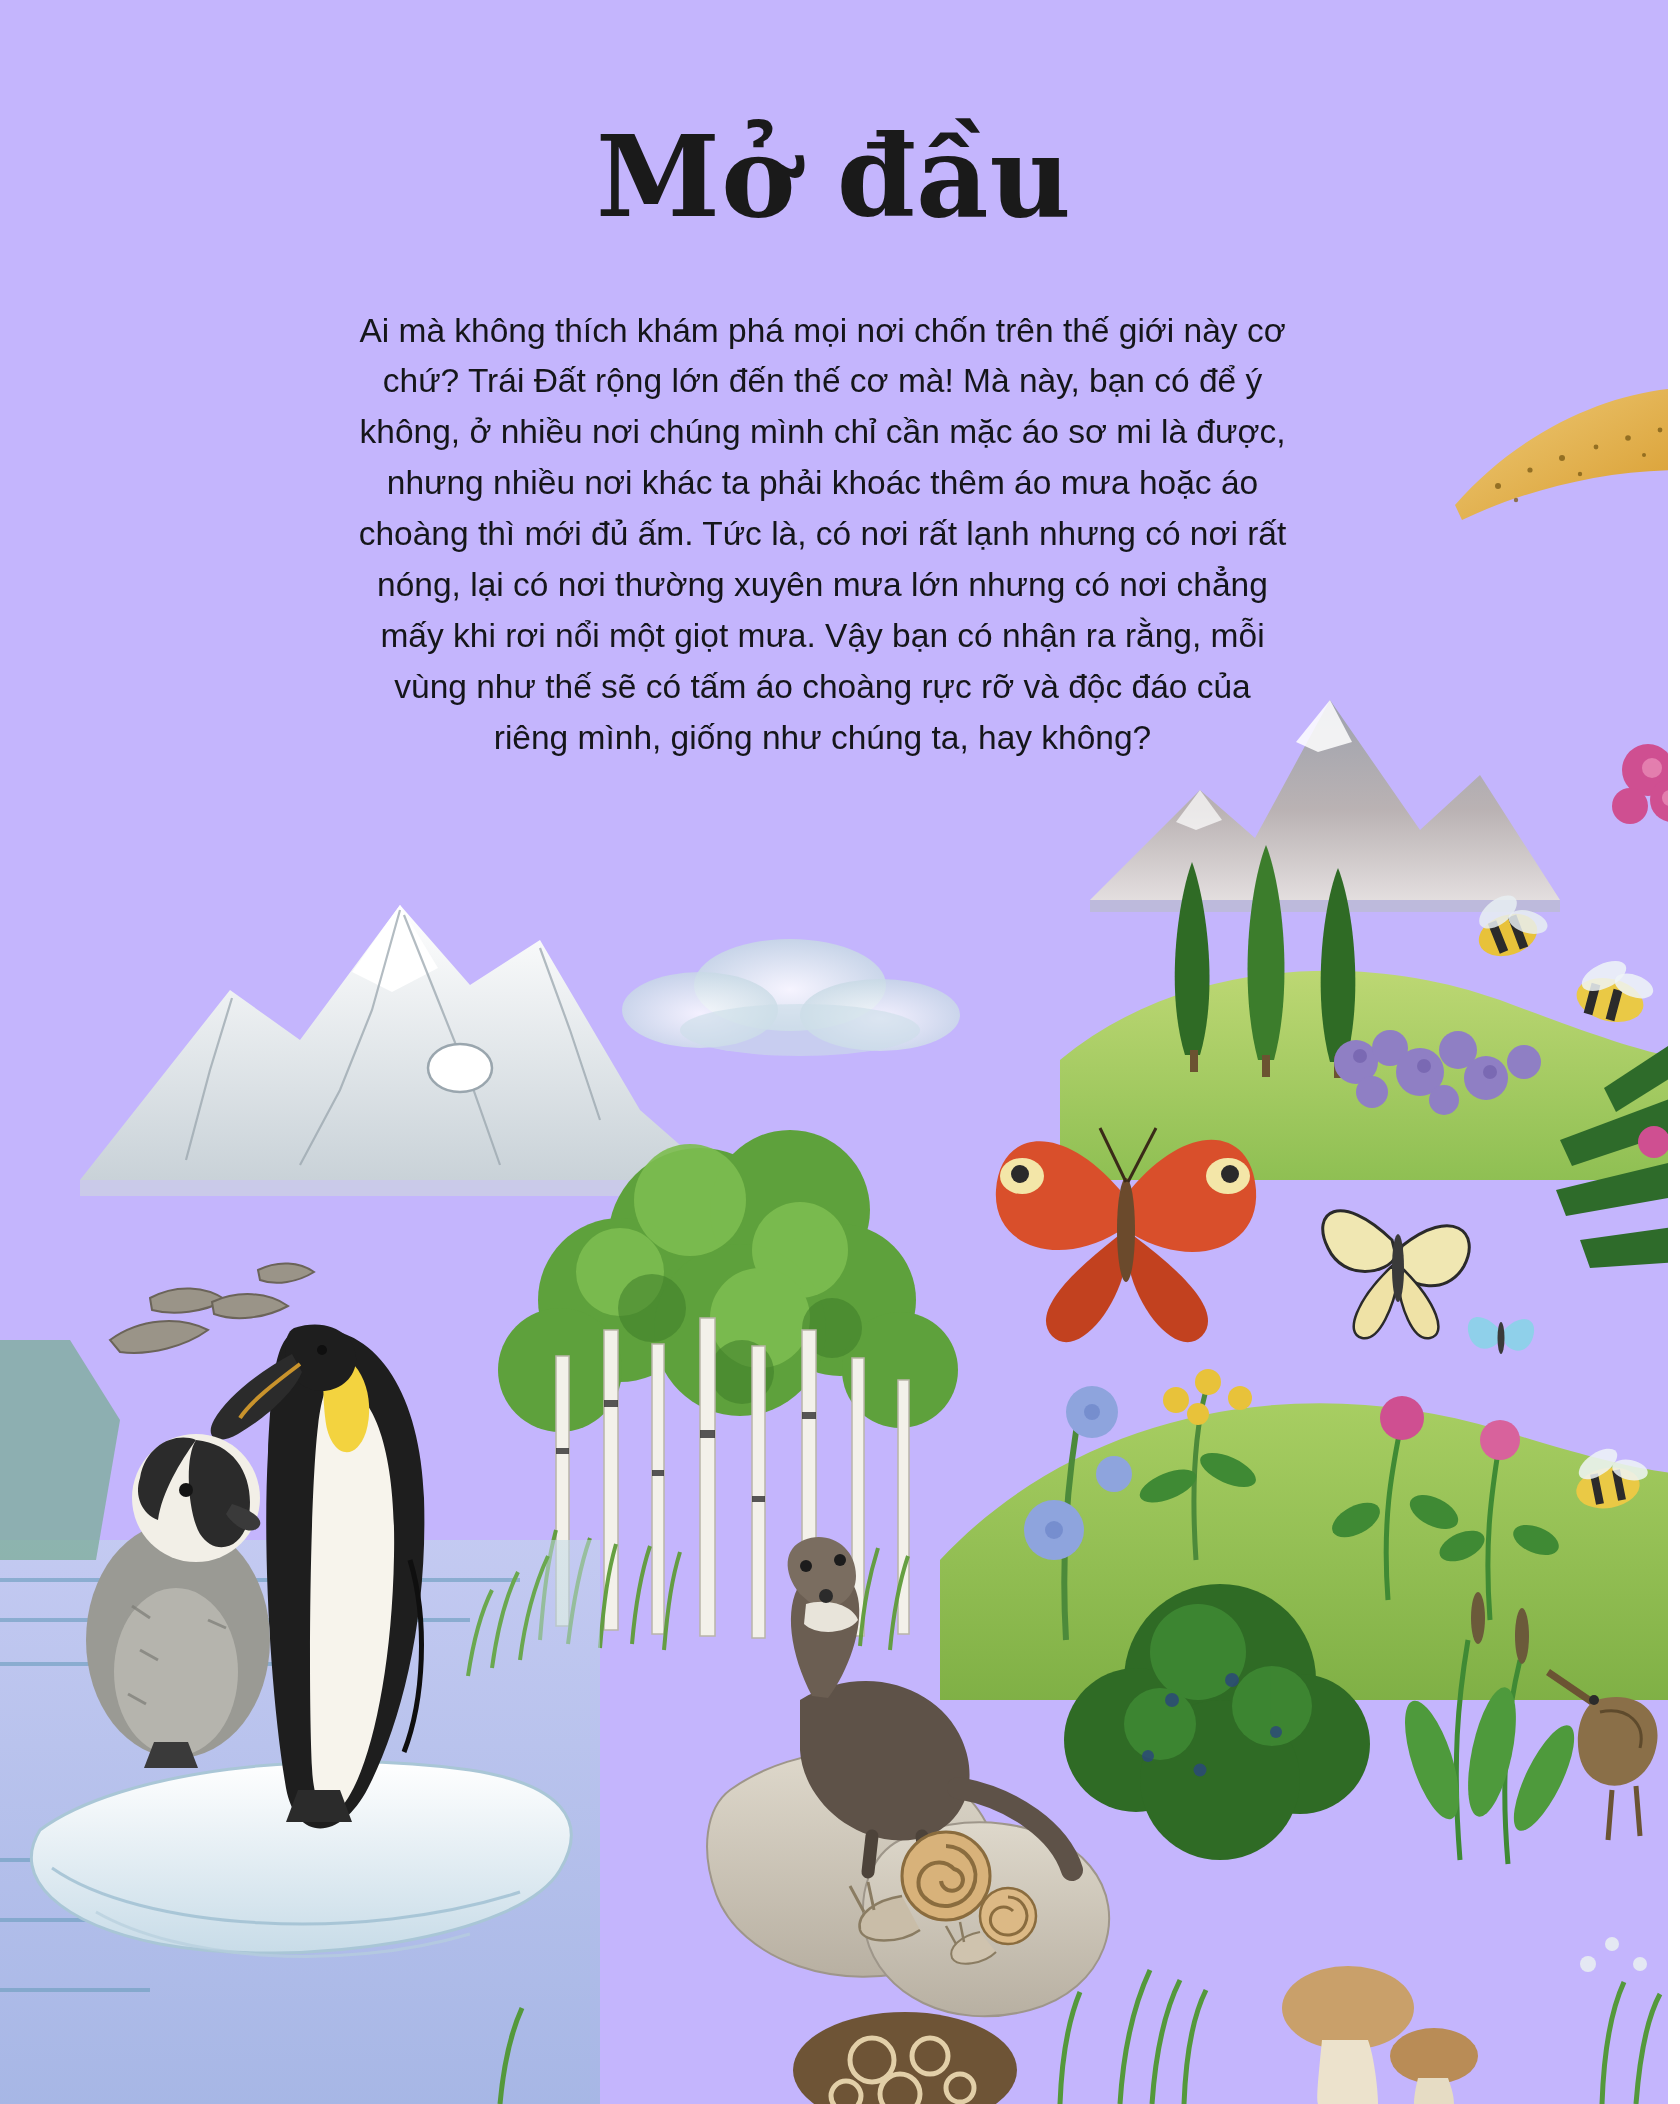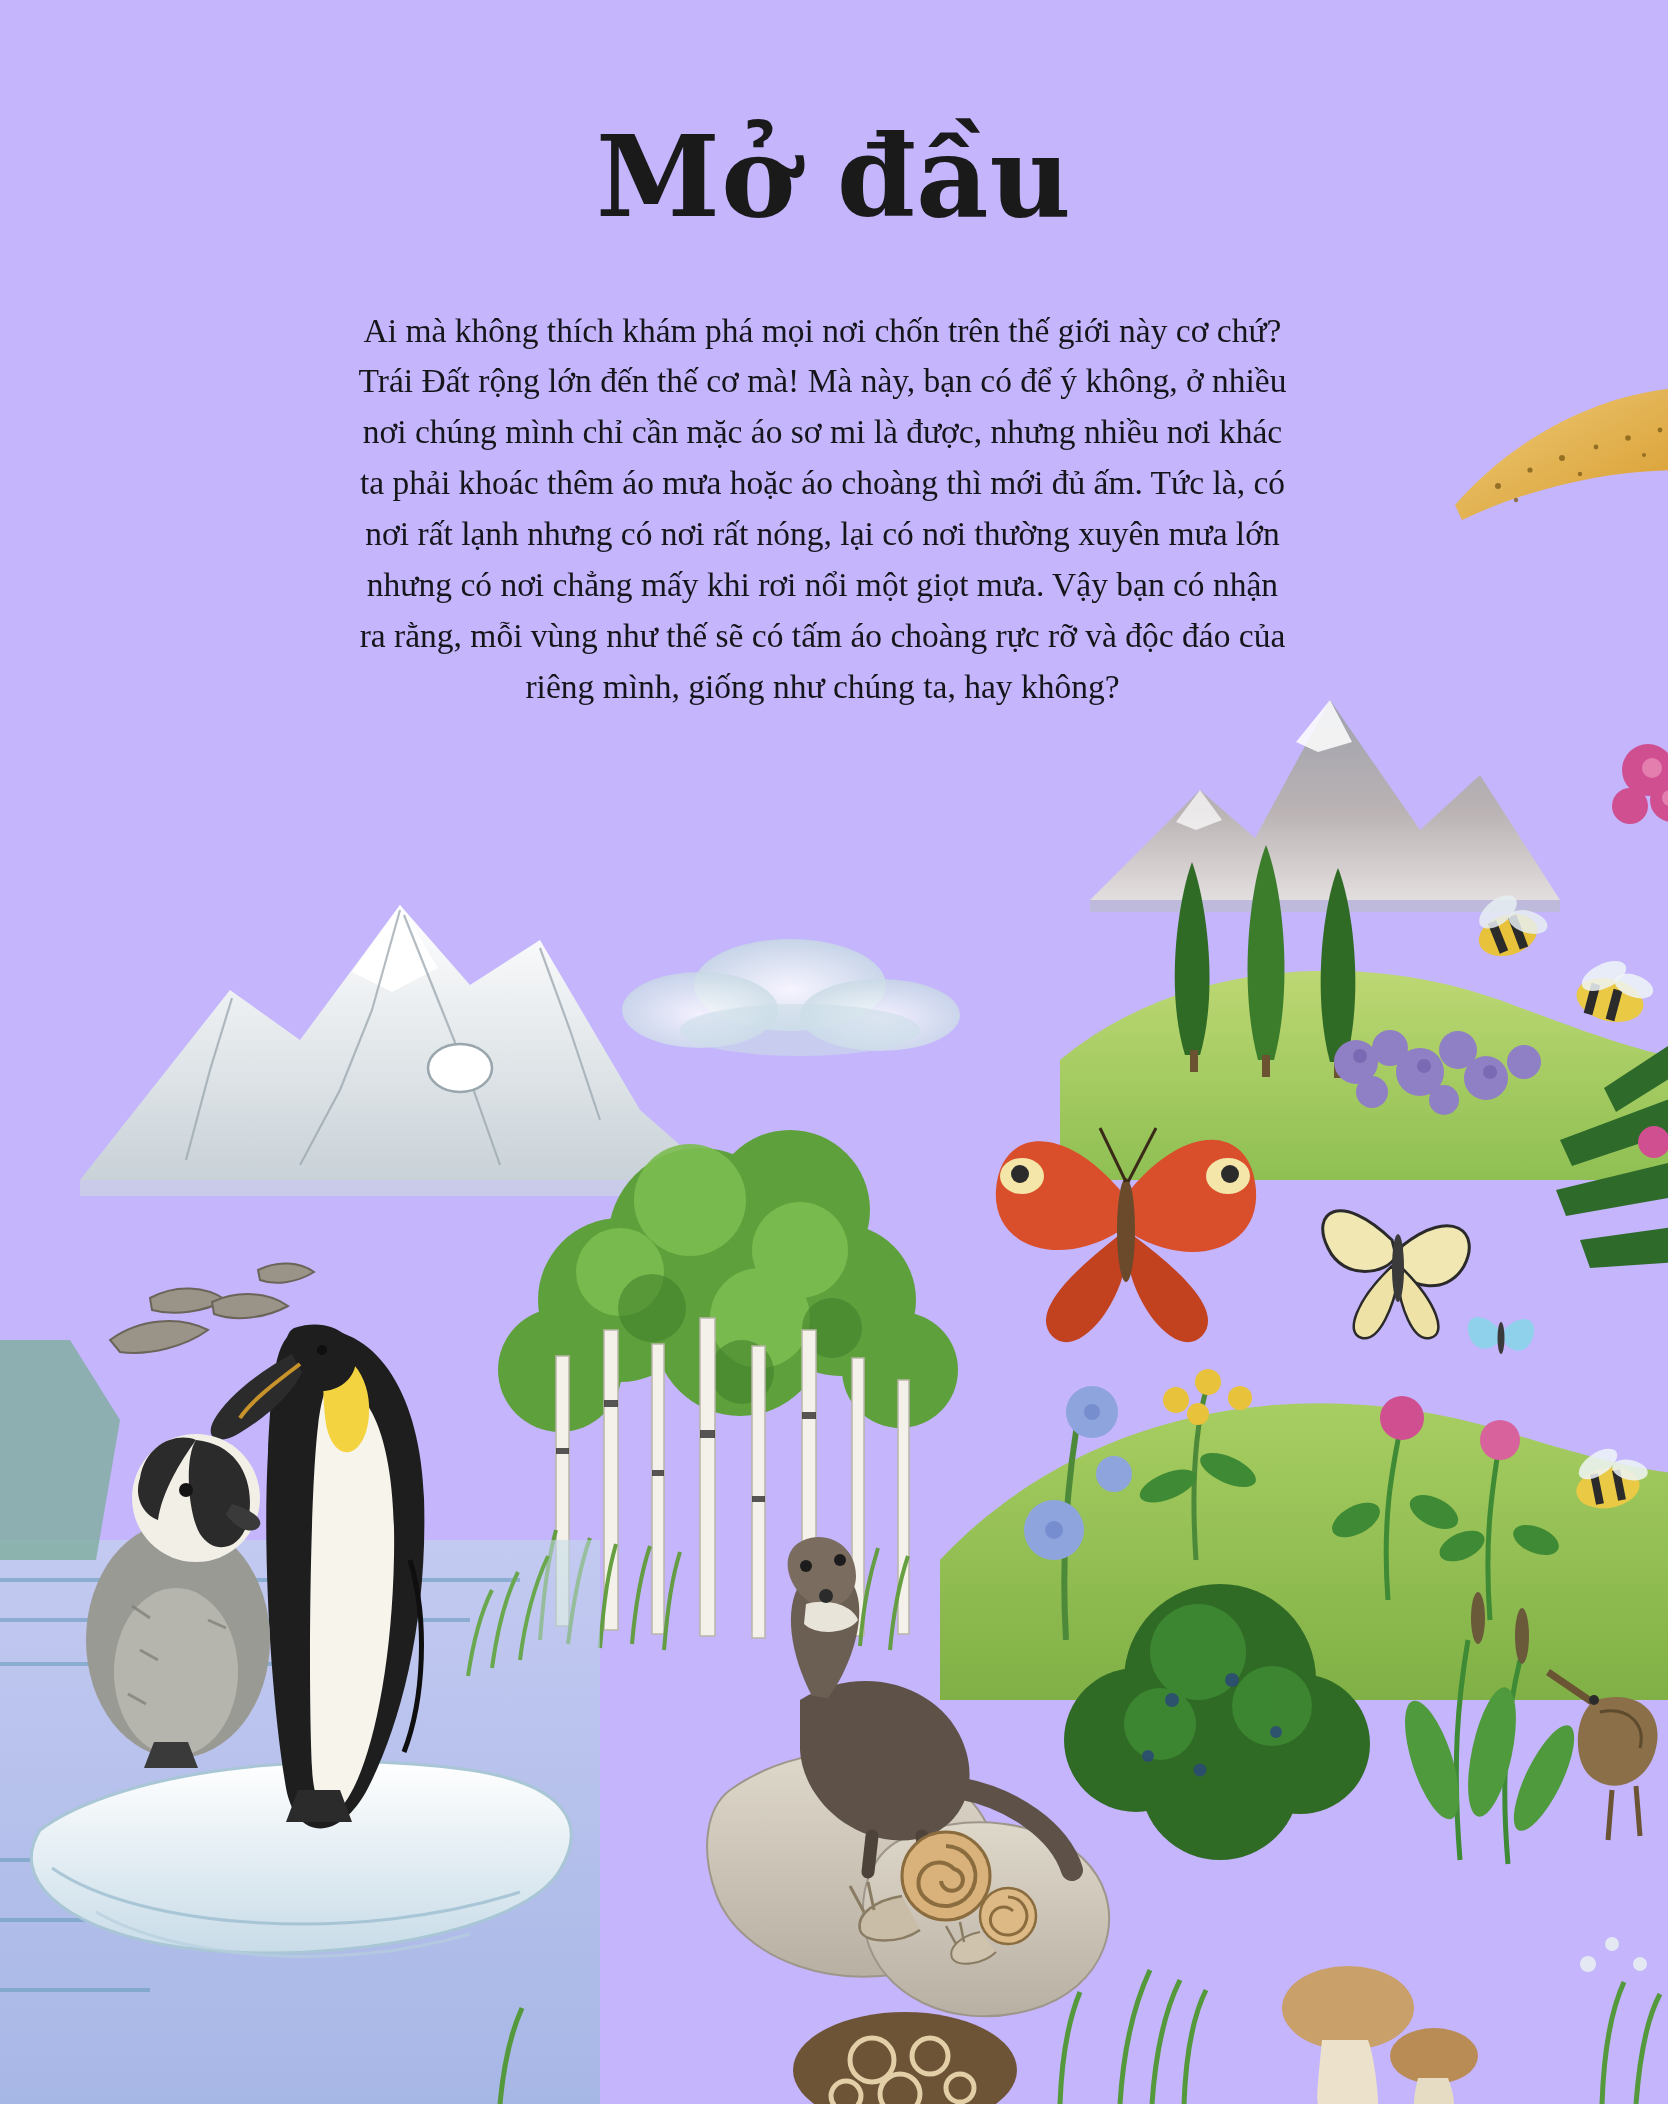--- a/index.html
+++ b/index.html
@@ -32,21 +32,21 @@
     letter-spacing: 1px;
   }
 
   
   #intro-paragraph {
     position: absolute;
     top: 272px;
     left: 355px;
     width: 935px;
     text-align: center;
-    font-family: Liberation Serif, serif;
+    font-family: Liberation Sans, sans-serif;
     font-size: 33.5px;
     line-height: 1.52;
     color: #15161a;
   }
 
   
   #illustration {
     position: absolute;
     inset: 0;
     pointer-events: none;

